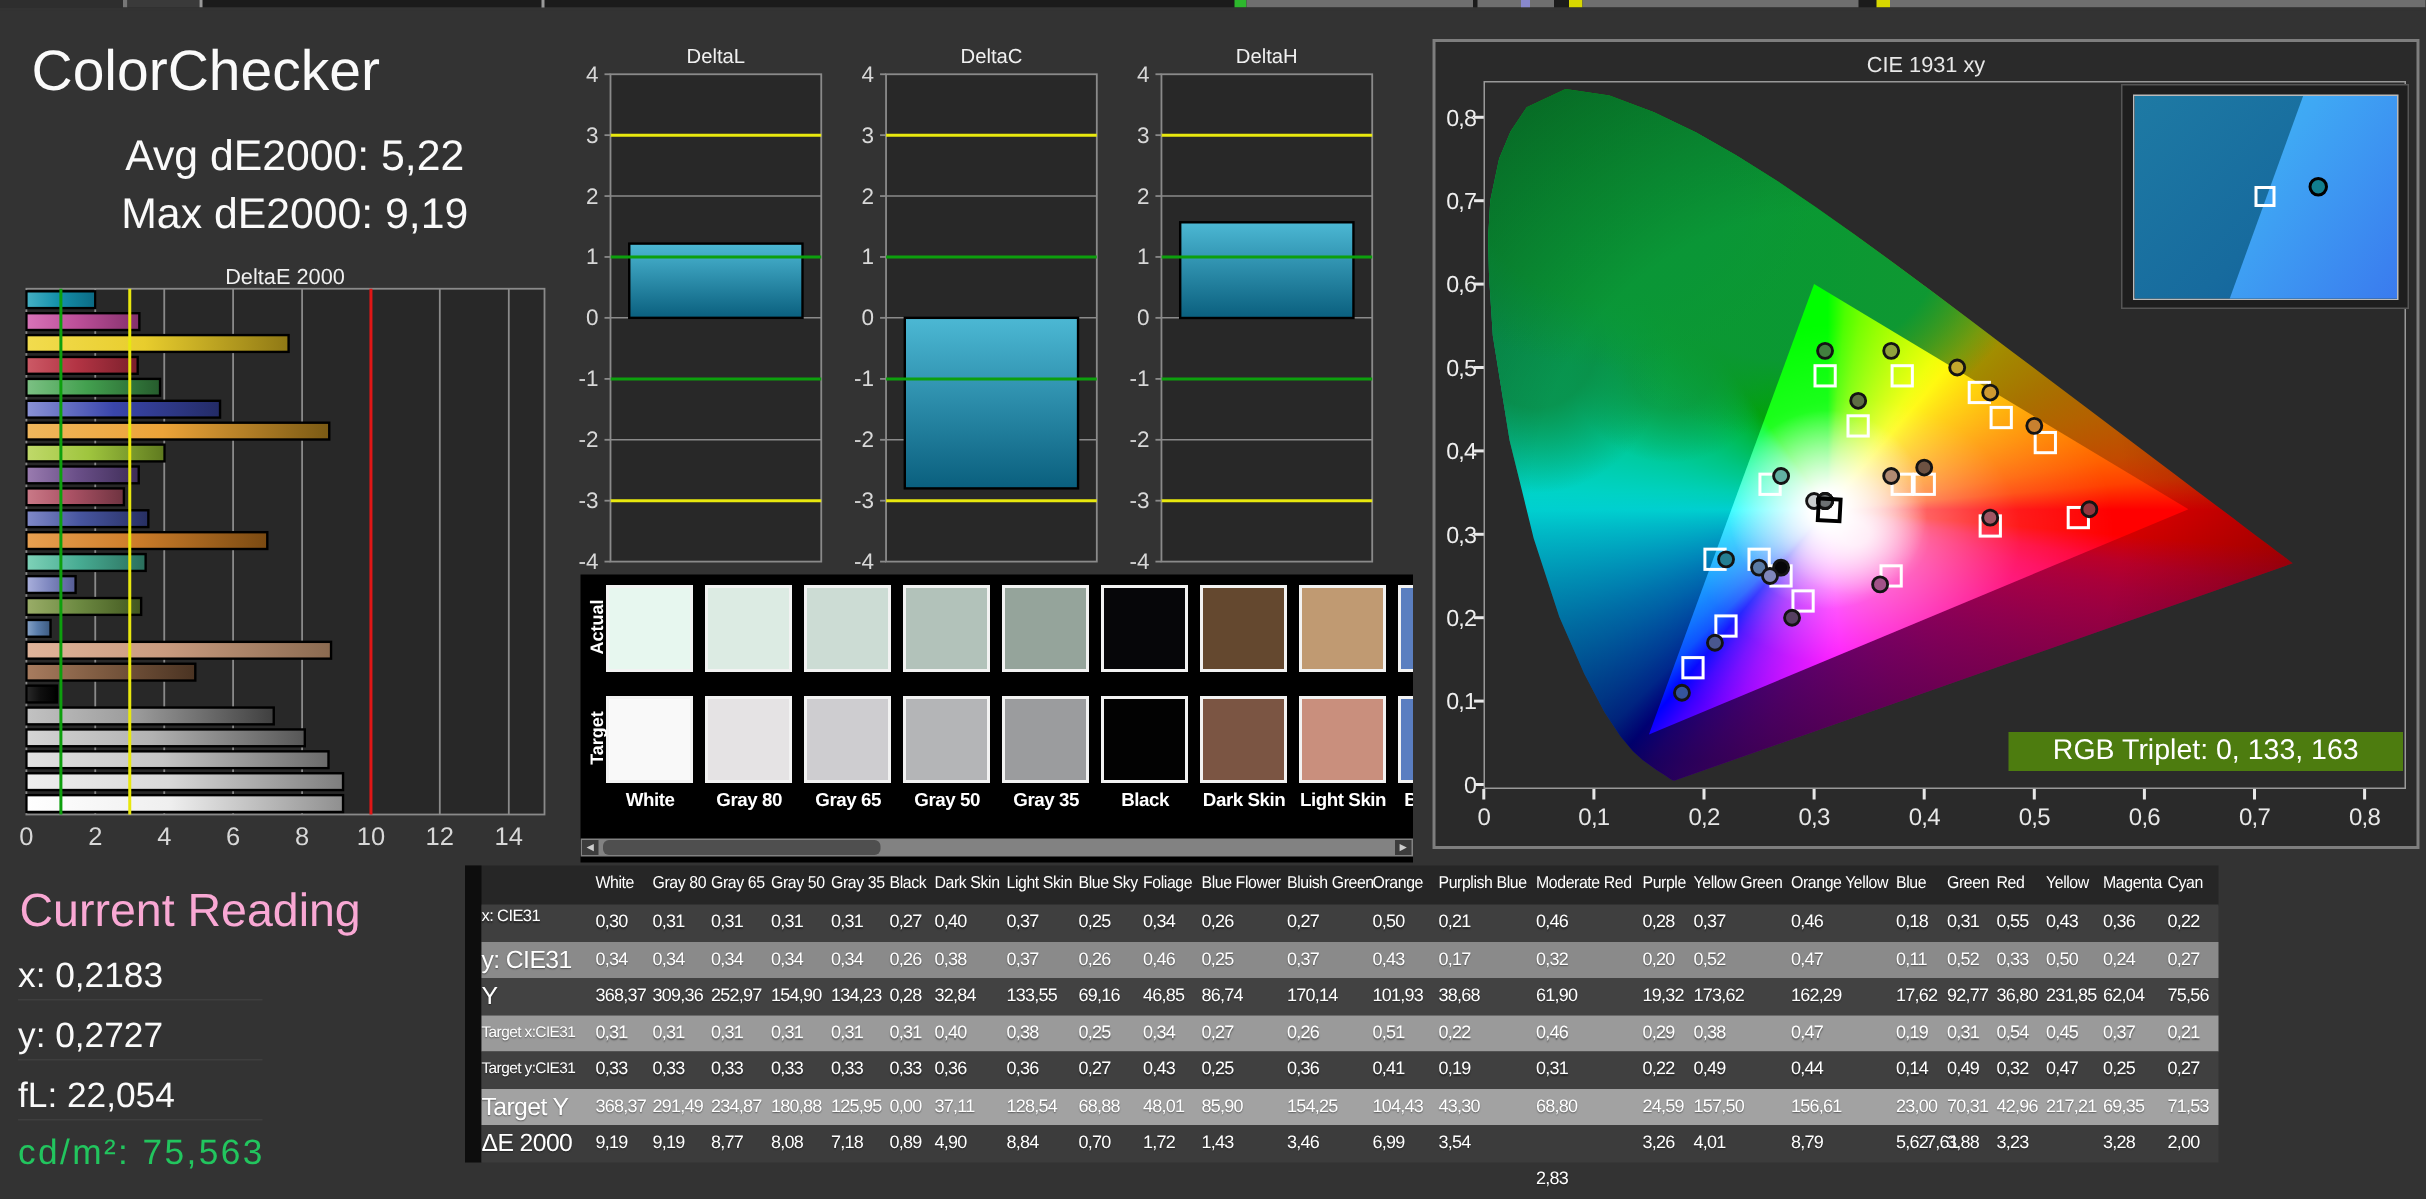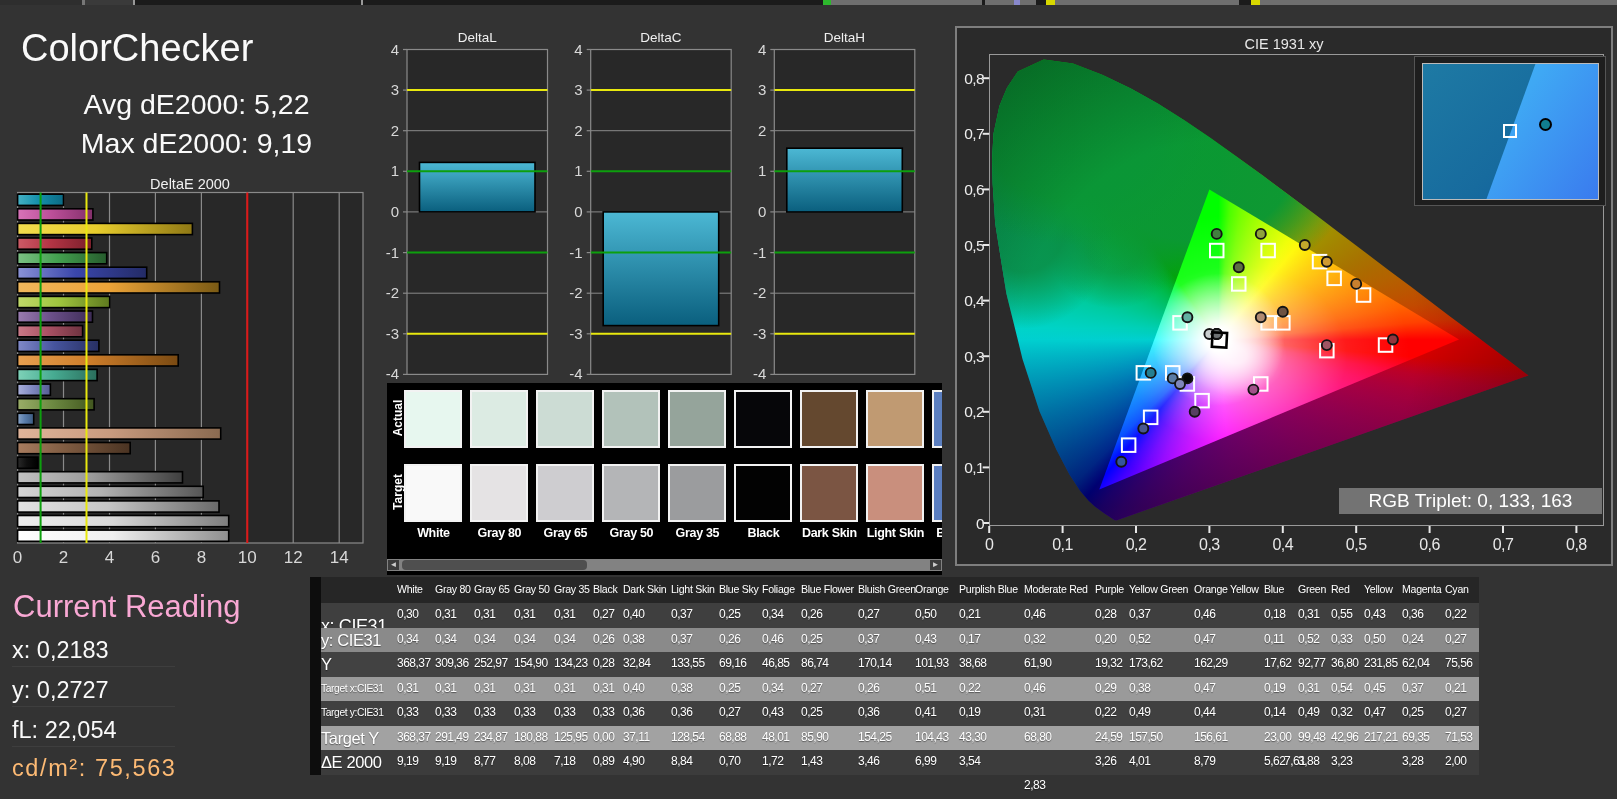--- a/index.html
+++ b/index.html
@@ -430,36 +430,36 @@
 </svg>
 
 <div class="abs" style="left:1414px;top:56px;width:192px;height:150px;background:#1e1e1e;border:1px solid #555"></div>
 <div class="abs" style="left:1421.6px;top:62.5px;width:177px;height:137px;border:1px solid #bbb;overflow:hidden">
   <div class="abs" style="left:0;top:0;width:178px;height:138px;background:linear-gradient(135deg,#1e7aa4 0%,#176b9e 55%,#0e599c 100%)"></div>
   <div class="abs" style="left:0;top:0;width:178px;height:138px;background:linear-gradient(125deg,#3ec7f8 0%,#3fa8f4 45%,#3a79ee 100%);clip-path:polygon(113px 0, 178px 0, 178px 138px, 63px 138px)"></div>
   <div class="abs" style="left:80px;top:60px;width:14px;height:14px;border:2.6px solid #fff"></div>
   <div class="abs" style="left:116px;top:54px;width:13px;height:13px;border-radius:50%;background:#117e8e;border:2.2px solid #000"></div>
 </div>
 
-<div class="abs" style="left:1339px;top:488px;width:263px;height:26px;background:#737373;color:#fff;font-size:19px;text-align:center;line-height:26px">RGB Triplet: 0, 133, 163</div>
+<div class="abs" style="left:1339px;top:488px;width:263px;height:26px;background:#4d7c0f;color:#fff;font-size:19px;text-align:center;line-height:26px">RGB Triplet: 0, 133, 163</div>
 
 <div class="abs" style="left:13px;top:589px;font-size:31px;color:#f9a8d4">Current Reading</div>
 <div class="abs" style="left:12px;top:637px;font-size:23.5px;color:#fafafa">x: 0,2183</div>
 <div class="abs" style="left:12px;top:666px;width:163px;height:1px;background:#3e3e3e"></div>
 <div class="abs" style="left:12px;top:677px;font-size:23.5px;color:#fafafa">y: 0,2727</div>
 <div class="abs" style="left:12px;top:706px;width:163px;height:1px;background:#3e3e3e"></div>
 <div class="abs" style="left:12px;top:717px;font-size:23.5px;color:#fafafa">fL: 22,054</div>
 <div class="abs" style="left:12px;top:746px;width:163px;height:1px;background:#3e3e3e"></div>
-<div class="abs" style="left:12px;top:755px;font-size:23.5px;letter-spacing:1.6px;color:#fdba74">cd/m²: 75,563</div>
+<div class="abs" style="left:12px;top:755px;font-size:23.5px;letter-spacing:1.6px;color:#22c55e">cd/m²: 75,563</div>
 
 <style>.trow{font-size:12px;letter-spacing:-0.5px;color:#fff;white-space:nowrap;text-shadow:0 1px 1px rgba(0,0,0,.45)}.thead{font-size:11.5px;letter-spacing:-0.3px;color:#fff;white-space:nowrap;transform:scaleX(.92);transform-origin:left center}.tlab{letter-spacing:-0.4px;color:#fff;white-space:nowrap;text-shadow:0 1px 1px rgba(0,0,0,.45)}</style>
 <div class="abs" style="left:310px;top:577px;width:1169px;height:27px;background:#262626"></div>
 <div class="abs" style="left:310px;top:577px;width:10.5px;height:198px;background:#0d0d0d"></div>
 <div class="abs" style="left:320.5px;top:603.0px;width:1158.5px;height:24.5px;background:#3f3f3f"></div>
-<div class="abs tlab" style="left:321px;top:614px;font-size:18px;line-height:24.5px">x: CIE31</div>
+<div class="abs tlab" style="left:321px;top:599px;font-size:11px;line-height:24.5px">x: CIE31</div>
 <div class="abs trow" style="left:397px;top:607.0px">0,30</div>
 <div class="abs trow" style="left:435px;top:607.0px">0,31</div>
 <div class="abs trow" style="left:474px;top:607.0px">0,31</div>
 <div class="abs trow" style="left:514px;top:607.0px">0,31</div>
 <div class="abs trow" style="left:554px;top:607.0px">0,31</div>
 <div class="abs trow" style="left:593px;top:607.0px">0,27</div>
 <div class="abs trow" style="left:623px;top:607.0px">0,40</div>
 <div class="abs trow" style="left:671px;top:607.0px">0,37</div>
 <div class="abs trow" style="left:719px;top:607.0px">0,25</div>
 <div class="abs trow" style="left:762px;top:607.0px">0,34</div>
@@ -595,21 +595,21 @@
 <div class="abs trow" style="left:762px;top:729.5px">48,01</div>
 <div class="abs trow" style="left:801px;top:729.5px">85,90</div>
 <div class="abs trow" style="left:858px;top:729.5px">154,25</div>
 <div class="abs trow" style="left:915px;top:729.5px">104,43</div>
 <div class="abs trow" style="left:959px;top:729.5px">43,30</div>
 <div class="abs trow" style="left:1024px;top:729.5px">68,80</div>
 <div class="abs trow" style="left:1095px;top:729.5px">24,59</div>
 <div class="abs trow" style="left:1129px;top:729.5px">157,50</div>
 <div class="abs trow" style="left:1194px;top:729.5px">156,61</div>
 <div class="abs trow" style="left:1264px;top:729.5px">23,00</div>
-<div class="abs trow" style="left:1298px;top:729.5px">99,48</div>
+<div class="abs trow" style="left:1298px;top:729.5px">70,31</div>
 <div class="abs trow" style="left:1331px;top:729.5px">42,96</div>
 <div class="abs trow" style="left:1364px;top:729.5px">217,21</div>
 <div class="abs trow" style="left:1402px;top:729.5px">69,35</div>
 <div class="abs trow" style="left:1445px;top:729.5px">71,53</div>
 <div class="abs" style="left:320.5px;top:750.0px;width:1158.5px;height:24.5px;background:#3c3c3c"></div>
 <div class="abs tlab" style="left:321px;top:750.0px;font-size:16.5px;line-height:24.5px">ΔE 2000</div>
 <div class="abs trow" style="left:397px;top:754.0px">9,19</div>
 <div class="abs trow" style="left:435px;top:754.0px">9,19</div>
 <div class="abs trow" style="left:474px;top:754.0px">8,77</div>
 <div class="abs trow" style="left:514px;top:754.0px">8,08</div>

